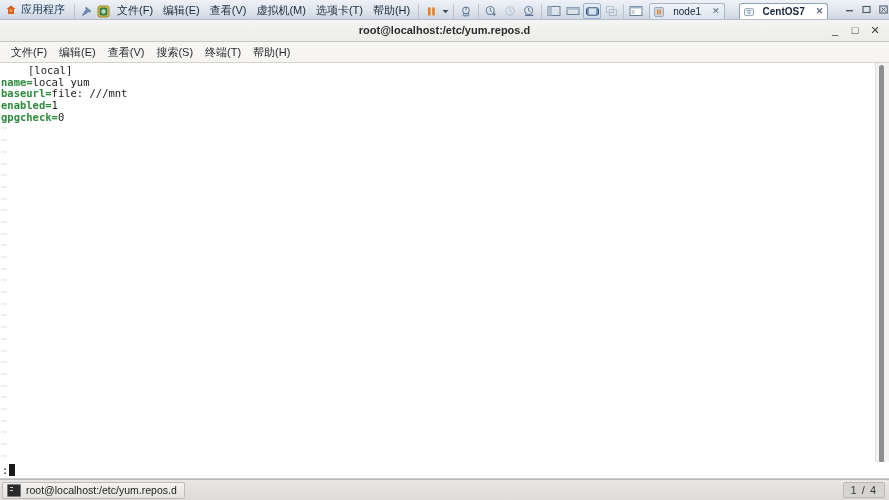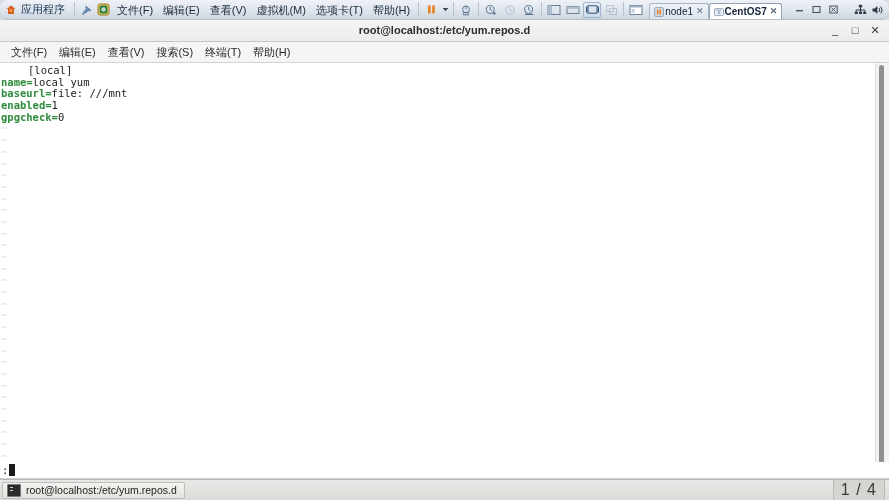--- a/index.html
+++ b/index.html
@@ -23,27 +23,26 @@
     height: 500px;
     display: flex;
     flex-direction: column;
     background: #d8dde4;
   }
 
   
   .vm-topbar {
     height: 19px;
     display: flex;
-    align-items: center;
+    align-items: flex-end;
     background: linear-gradient(to bottom, #eef2f7 0%, #dfe5ed 55%, #ced6e0 100%);
     border-bottom: 1px solid #b5bfcc;
     position: relative;
     flex: none;
     padding-left: 2px;
-    border-radius: 8px;
   }
   .vm-apps {
     display: flex;
     align-items: center;
     gap: 4px;
     padding: 0 6px 0 3px;
     height: 19px;
   }
   .vm-apps-label {
     font-size: 11px;
@@ -118,29 +117,29 @@
   .vm-tabs {
     display: flex;
     align-items: flex-end;
     height: 19px;
     margin-left: 4px;
   }
   .vm-tab {
     height: 16px;
     display: flex;
     align-items: center;
-    gap: 1px;
+    gap: 9px;
     padding: 0 4px 0 4px;
     font-size: 10px;
     color: #13233a;
     border: 1px solid #aab6c6;
     border-bottom: none;
     border-radius: 3px 3px 0 0;
     background: linear-gradient(to bottom,#eef3f9,#dde5ef);
-    margin-right: 0;
+    margin-right: 14px;
     white-space: nowrap;
     box-sizing: border-box;
   }
   .vm-tab.active {
     background: #ffffff;
     font-weight: bold;
     border-color: #8fa2b8;
   }
   .tab-close {
     font-size: 9px;
@@ -309,21 +308,21 @@
     background: linear-gradient(to bottom,#f4f3f1,#e3e2df);
     border: 1px solid #bfbdba;
     border-radius: 2px;
     font-size: 10.5px;
     color: #232323;
     white-space: nowrap;
     box-sizing: border-box;
   }
   .task-sep { flex: 1; }
   .workspace-ind {
-    font-size: 16px;
+    font-size: 11px;
     color: #3a3a3a;
     padding: 1px 7px;
     margin-right: 4px;
     background: #d6d5d2;
     border: 1px solid #bcbab7;
     border-radius: 2px;
     letter-spacing: 1px;
   }
   .term-mini-ico {
     width: 12px; height: 11px;

